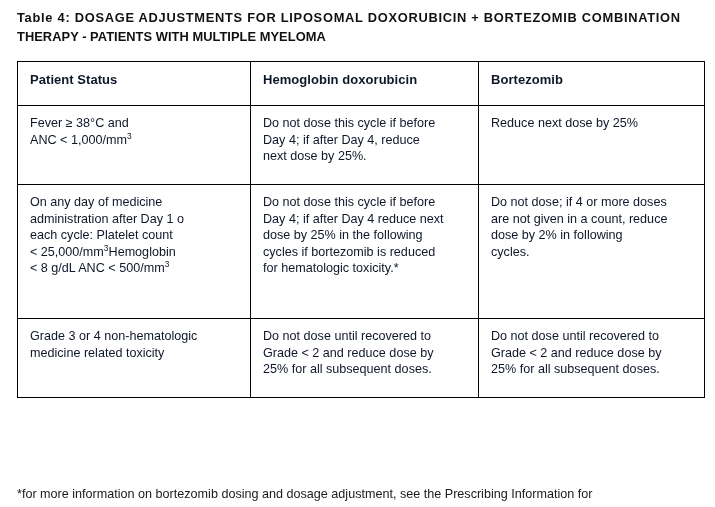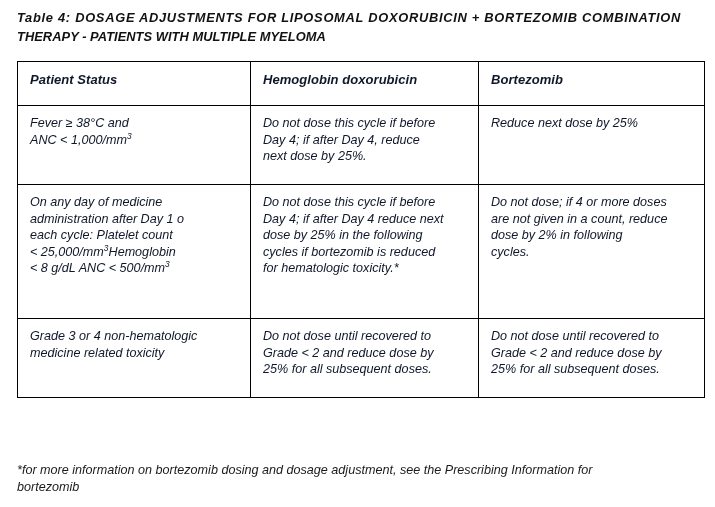--- a/index.html
+++ b/index.html
@@ -15,21 +15,20 @@
     color: #1a1a1a;
     -webkit-font-smoothing: antialiased;
   }
 
   .page {
     position: relative;
     width: 715px;
     height: 507px;
     box-sizing: border-box;
     padding: 12px;
-    font-style: italic;
   }
 
   
   .table-title {
     position: absolute;
     left: 17px;
     top: 8px;
     width: 682px;
     font-family: "Liberation Sans", sans-serif;
     font-weight: bold;
@@ -107,20 +106,21 @@
     left: 17px;
     top: 462px;
     width: 690px;
     font-size: 12.6px;
     line-height: 17px;
     color: #1a1a1a;
   }
   .footnote .fn-line {
     display: block;
     white-space: nowrap;
+    margin-top: 24px;
   }
 </style>
 </head>
 <body>
 
 <div class="page">
 
   <div class="table-title">
     <span class="title-line first">Table 4: DOSAGE ADJUSTMENTS FOR LIPOSOMAL DOXORUBICIN + BORTEZOMIB COMBINATION</span>
     <span class="title-line second">THERAPY - PATIENTS WITH MULTIPLE MYELOMA</span>

